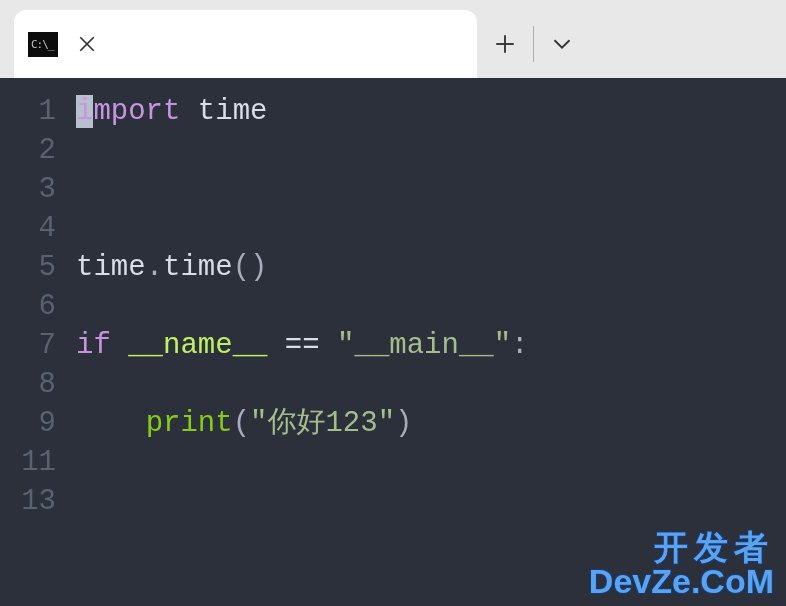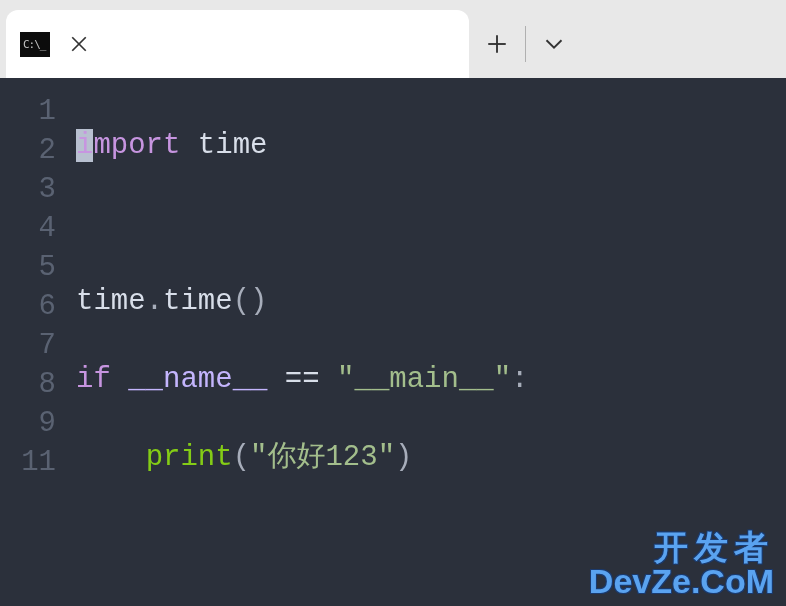--- a/index.html
+++ b/index.html
@@ -9,21 +9,21 @@
       background: #e8e8e8;
       font-family: "Segoe UI", sans-serif;
       overflow: hidden;
       position: relative;
     }
     .tab-bar {
       height: 78px;
       background: #e8e8e8;
       display: flex;
       align-items: flex-end;
-      padding-left: 6px;
+      padding-left: 14px;
     }
     .tab {
       background: #ffffff;
       height: 68px;
       width: 463px;
       border-radius: 12px 12px 0 0;
       display: flex;
       align-items: center;
       padding: 0 14px;
       gap: 14px;
@@ -95,28 +95,27 @@
       text-align: right;
       color: #5a6272;
       padding-right: 12px;
       user-select: none;
     }
     .gutter-line { height: 39px; }
     .code {
       flex: 1;
       color: #d8dee9;
       padding-left: 8px;
-      margin-top: 34px;
     }
     .code-line { height: 39px; white-space: pre; }
     .kw-import { color: #c795e0; }
     .kw-if { color: #c795e0; }
     .ident { color: #d8dee9; }
     .punct { color: #a7adba; }
-    .dunder { color: #c4b5fd; }
+    .dunder { color: #bef264; }
     .op { color: #d8dee9; }
     .string { color: #a3be8c; }
     .func { color: #84cc16; }
     .cursor-bg {
       background: #b8c0d0;
     }
     .watermark {
       position: absolute;
       right: 12px;
       bottom: 8px;
@@ -167,20 +166,21 @@
     <div class="gutter-line">1</div>
     <div class="gutter-line">2</div>
     <div class="gutter-line">3</div>
     <div class="gutter-line">4</div>
     <div class="gutter-line">5</div>
     <div class="gutter-line">6</div>
     <div class="gutter-line">7</div>
     <div class="gutter-line">8</div>
     <div class="gutter-line">9</div>
     <div class="gutter-line">11</div>
+    <div class="gutter-line">13</div>
   </div>
   <div class="code">
     <div class="code-line"><span class="kw-import"><span class="cursor-bg">i</span><span>mport</span></span> <span class="ident">time</span></div>
     <div class="code-line"></div>
     <div class="code-line"></div>
     <div class="code-line"></div>
     <div class="code-line"><span class="ident">time</span><span class="punct">.</span><span class="ident">time</span><span class="punct">()</span></div>
     <div class="code-line"></div>
     <div class="code-line"><span class="kw-if">if</span> <span class="dunder">__name__</span> <span class="op">==</span> <span class="string">"__main__"</span><span class="punct">:</span></div>
     <div class="code-line"></div>

